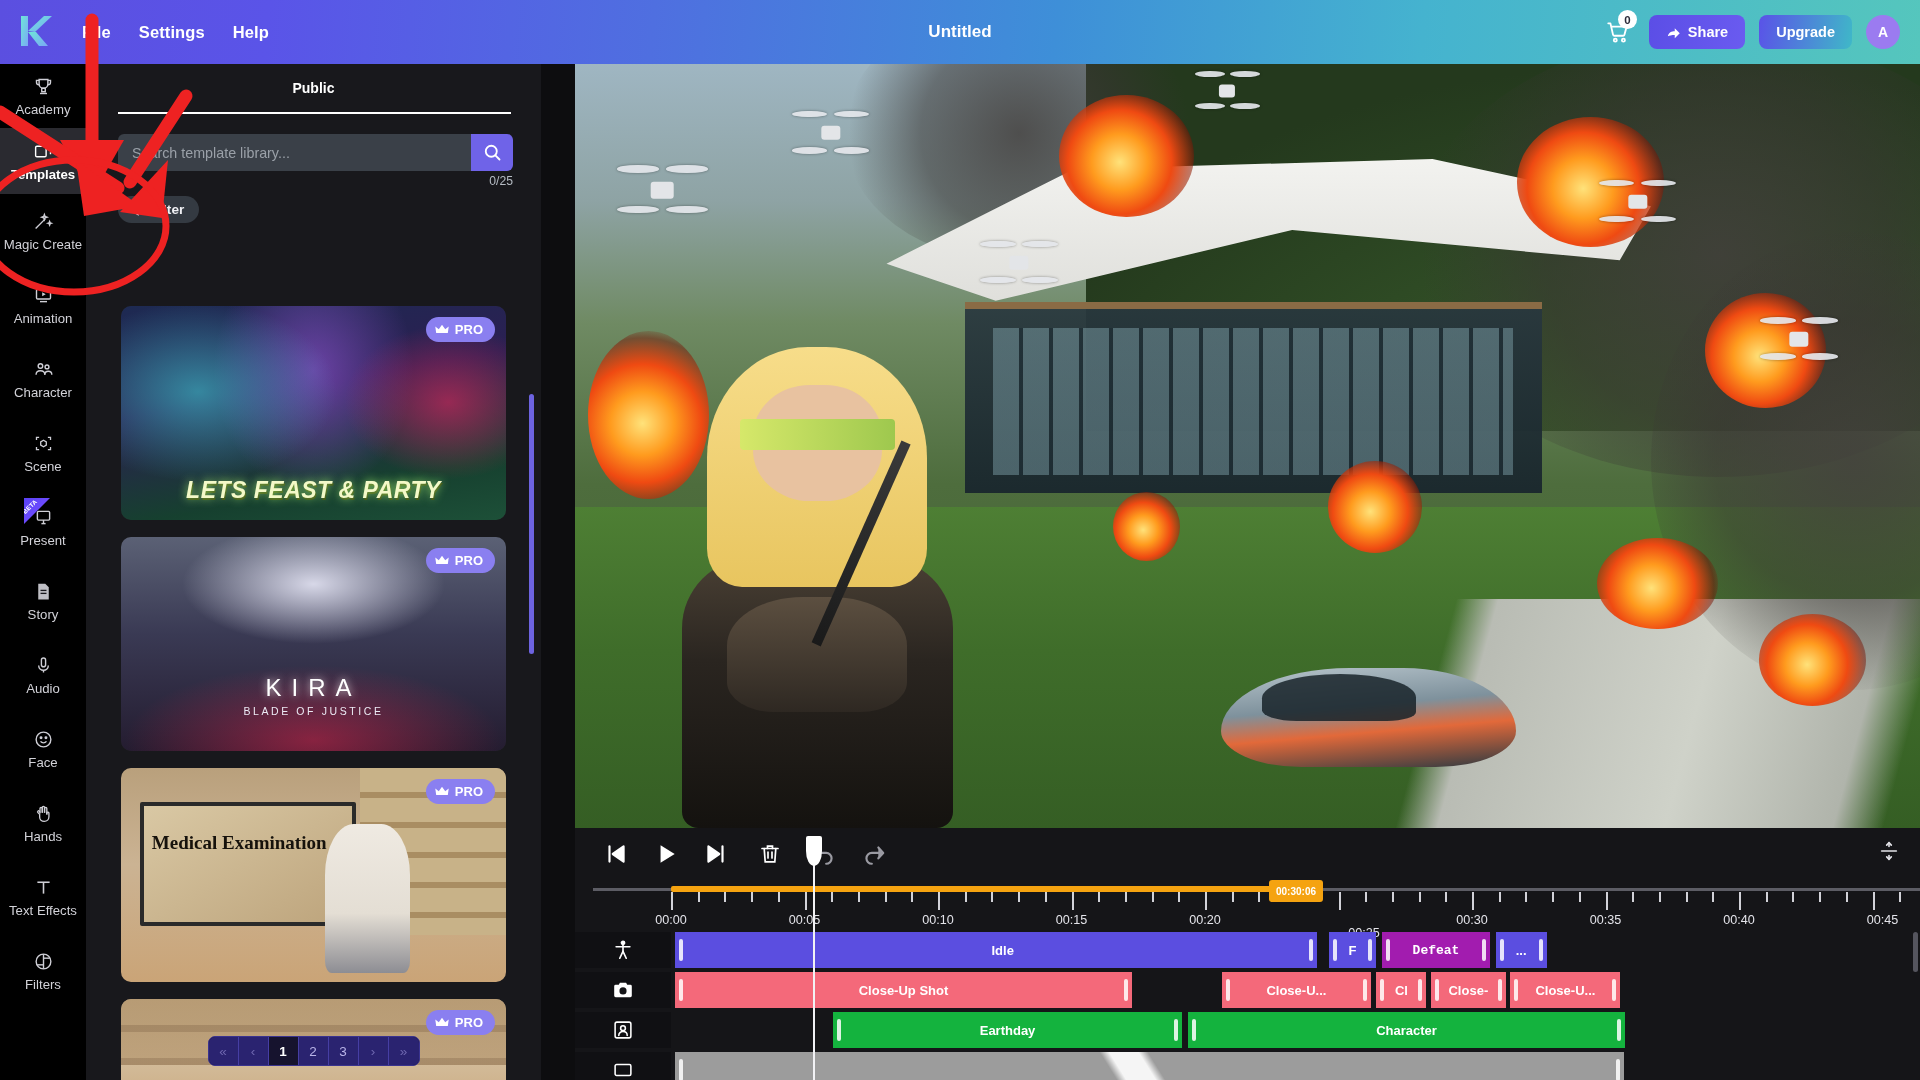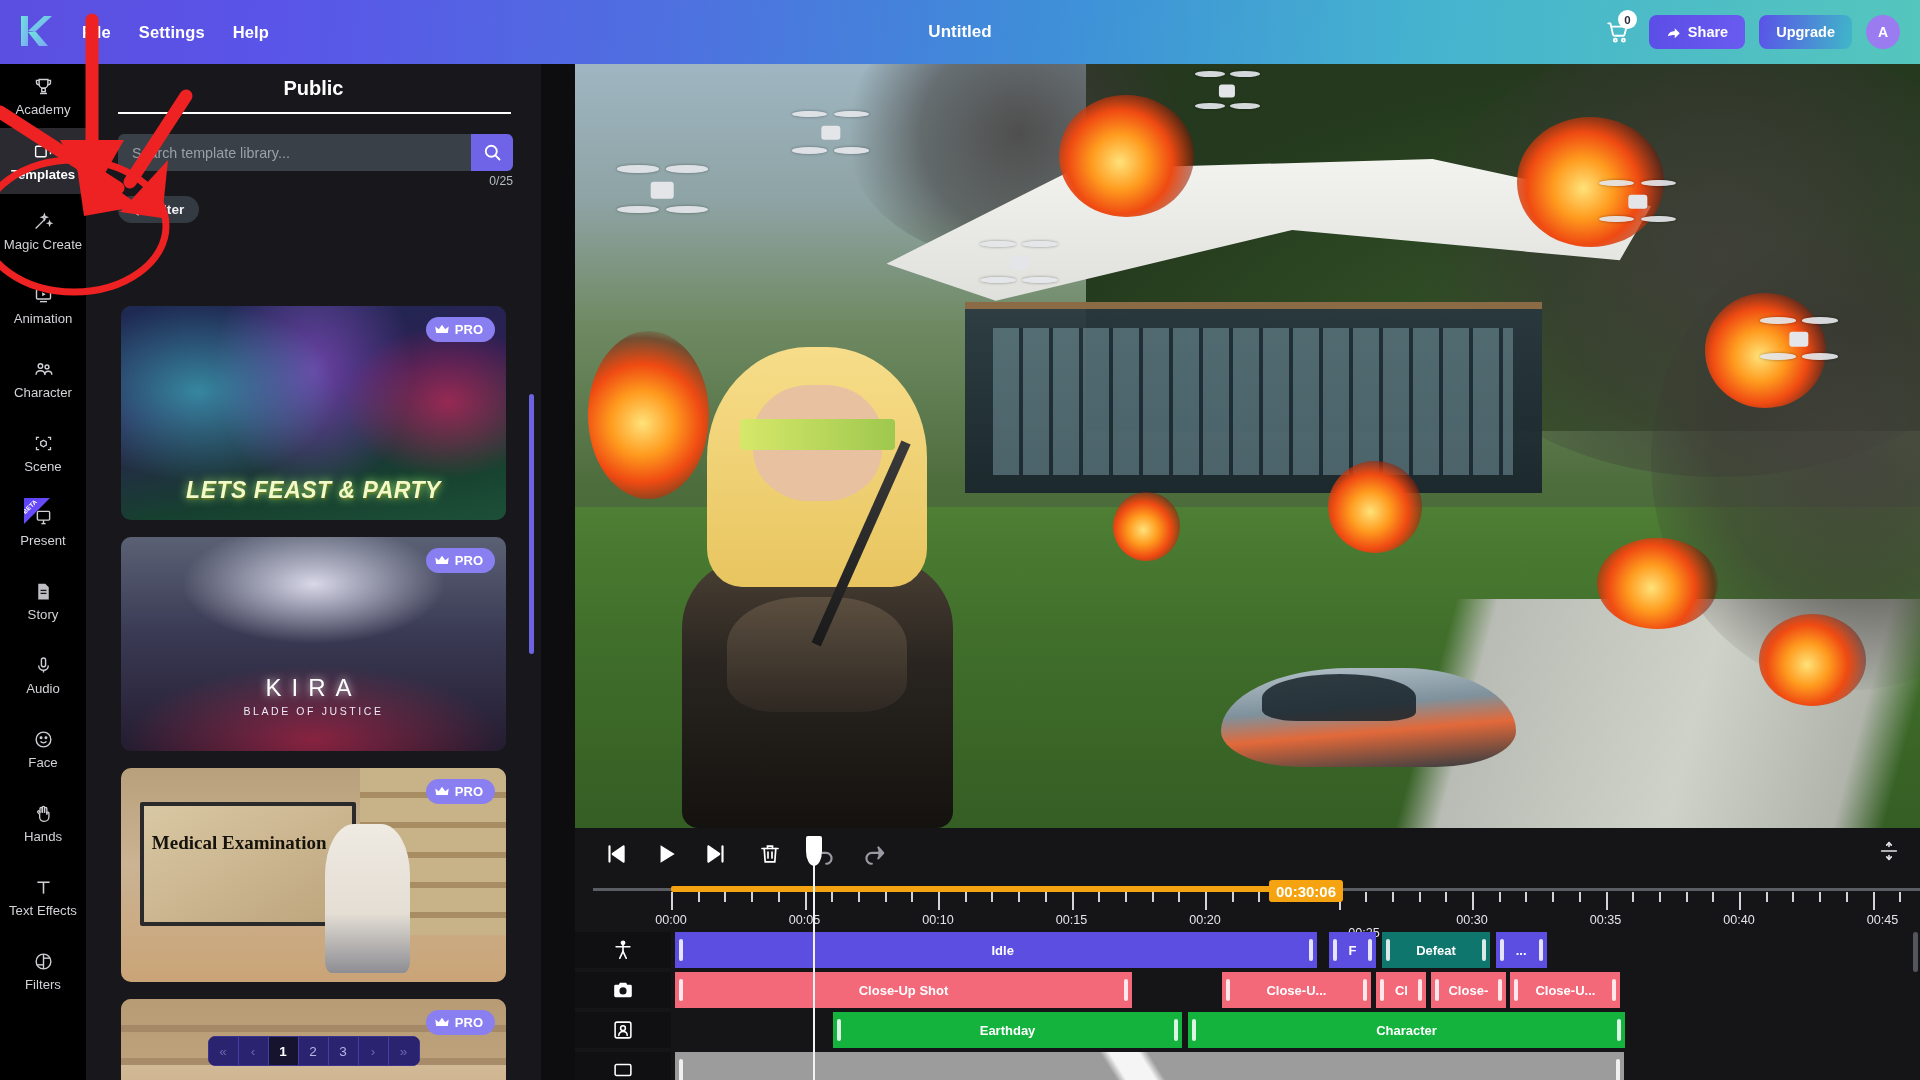--- a/index.html
+++ b/index.html
@@ -41,21 +41,21 @@
   .beta-flag:before { content:""; position:absolute; inset:0;
     background:linear-gradient(135deg,#5a42f5 0%,#6d4bff 55%,#5a42f5 100%);
     clip-path:polygon(0 0,100% 0,0 100%); }
   .beta-flag span { position:absolute; left:-3px; top:5px; transform:rotate(-45deg);
     font-size:6.2px; font-weight:700; color:#fff; letter-spacing:.2px; }
 
   
   #panel { position:absolute; left:86px; top:64px; width:455px; height:1016px;
     background:#18181c; z-index:10; }
   #panel-tab { height:48px; display:flex; align-items:center; justify-content:center;
-    font-size:20px; font-weight:600; color:#fff; cursor:pointer; }
+    font-size:14px; font-weight:600; color:#fff; cursor:pointer; }
   #panel-underline { height:2px; background:#fff; margin:0 30px 0 32px; }
   #search-row { margin:20px 28px 0 32px; display:flex; }
   #search-input { flex:1; height:37px; background:#3a4048; border:none; outline:none;
     border-radius:6px 0 0 6px; padding:0 14px; color:#e7e7ee; font-size:14.3px;
     font-family:"Liberation Sans", sans-serif; }
   #search-input::placeholder { color:#9aa0a8; }
   #search-btn { width:42px; height:37px; background:#6f63e8; border-radius:0 6px 6px 0;
     display:flex; align-items:center; justify-content:center; cursor:pointer; }
   #count { text-align:right; margin:3px 28px 0 0; font-size:12.2px; color:#b6bcc4; }
   #filter-btn { margin:8px 0 0 32px; display:inline-flex; align-items:center; gap:7px;
@@ -173,21 +173,21 @@
 
   #ruler { position:relative; height:52px; margin-left:0; }
   #ruler-line { position:absolute; left:18px; right:0; top:8px; height:3px; background:#5c5c64; }
   #ruler-prog { position:absolute; left:96px; top:6px; height:6px; background:#f5a310;
     border-radius:2px; }
   .rtick { position:absolute; top:12px; width:2px; background:#d2d2d8; }
   .rtick.maj { height:18px; }
   .rtick.min { height:10px; }
   .rlabel { position:absolute; top:33px; transform:translateX(-50%); font-size:12.6px; color:#e4e4ea; }
   #dur-badge { position:absolute; top:0px; height:22px; background:#f5a310; border-radius:3px;
-    color:#fff; font-size:15px; font-weight:700; display:flex; align-items:center;
+    color:#fff; font-size:10px; font-weight:700; display:flex; align-items:center;
     padding:0 7px; z-index:6; }
   #playhead { position:absolute; top:8px; width:2px; height:244px; background:#f2f2f5; z-index:9; }
   #playhead-knob { position:absolute; left:-7px; top:0; width:16px; height:30px; background:#fff;
     border-radius:2px 2px 50% 50%; cursor:pointer; }
 
   #tracks { position:absolute; left:0; top:104px; width:1345px; height:148px; overflow:hidden; }
   .track { position:relative; height:36px; margin-bottom:4px; }
   .track-head { position:absolute; left:0; top:0; width:96px; height:36px;
     display:flex; align-items:center; justify-content:center; background:#101013; color:#fff; }
   .clip { position:absolute; top:0; height:36px; display:flex; align-items:center;
@@ -707,21 +707,21 @@
     <div class="clip" style="left: 100px; width: 642.41px; background: rgb(91, 78, 224); padding-left: 13px;">
           <span class="grip l"></span>
           <span>Idle</span>
           <span class="grip r"></span>
         </div>
         <div class="clip" style="left: 753.76px; width: 47.67px; background: rgb(91, 78, 224);">
           <span class="grip l"></span>
           <span>F</span>
           <span class="grip r"></span>
         </div>
-        <div class="clip" style="left: 807.105px; width: 107.825px; background: #0f766e;">
+        <div class="clip" style="left: 807.105px; width: 107.825px; background: #a21caf; font-family: Liberation Mono, monospace;">
           <span class="grip l"></span>
           <span>Defeat</span>
           <span class="grip r"></span>
         </div>
         <div class="clip" style="left: 920.605px; width: 51.075px; background: rgb(91, 78, 224);">
           <span class="grip l"></span>
           <span>...</span>
           <span class="grip r"></span>
         </div>
       </div>

